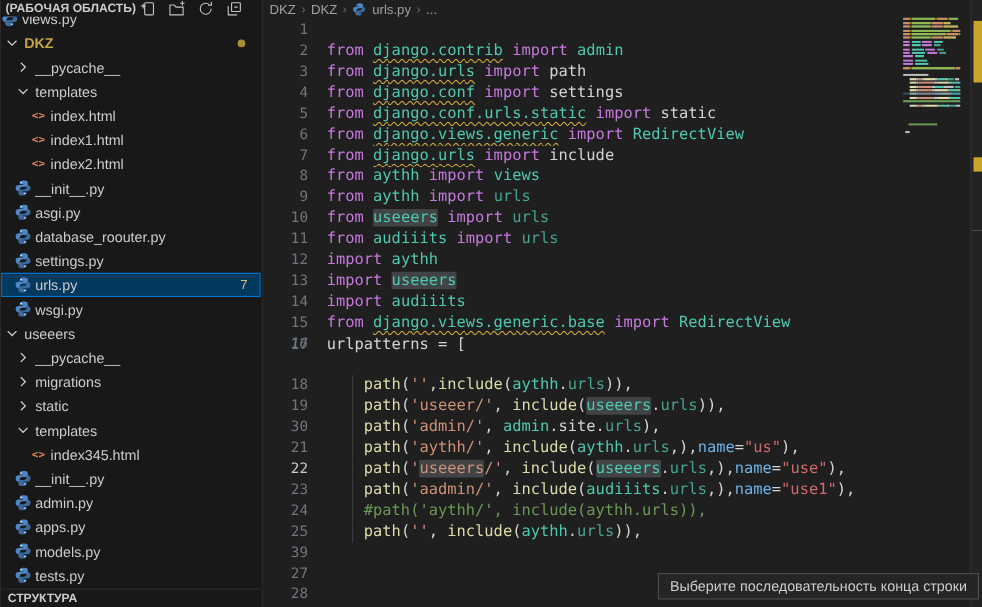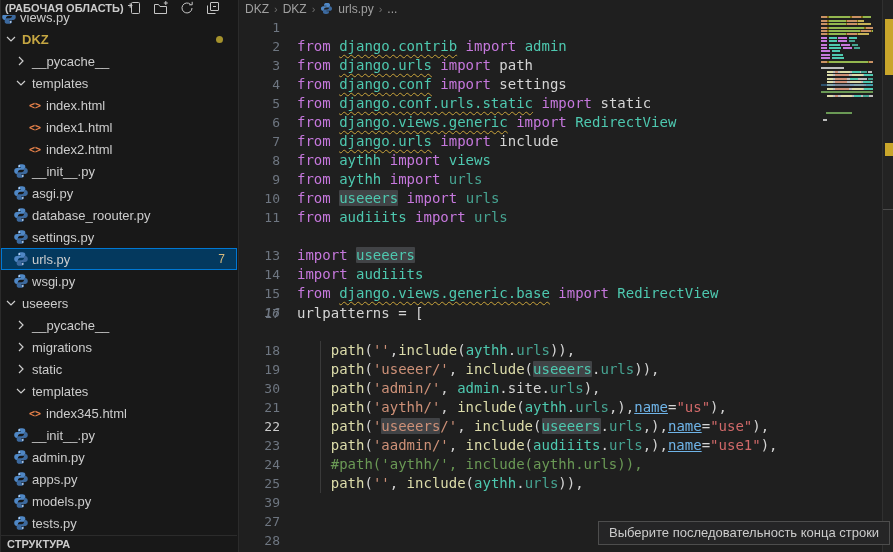--- a/index.html
+++ b/index.html
@@ -52,21 +52,21 @@
   .guide { position:absolute; left:80px; top:0; width:1px; height:19px; background:#3a3a3a; }
   .txt { position:absolute; left:57px; white-space:pre; font-size:14px; color:#d4d4d4; }
 
   .tk-kw   { color:#c678dd; }
   .tk-mod  { color:#4ec9b0; }
   .tk-modw { color:#4ec9b0; text-decoration:underline wavy #c9a43b 1px; text-underline-offset:3px; }
   .tk-pl   { color:#d4d4d4; }
   .tk-fn   { color:#dcdcaa; }
   .tk-str  { color:#ce9178; }
   .tk-str2 { color:#d16969; }
-  .tk-param{ color:#6fb4e8;text-decoration:underline; }
+  .tk-param{ color:#6fb4e8; }
   .tk-cm   { color:#6a9955; }
   .tk-dim  { color:#46a391; }
   .tk-hl   { background:rgba(99,104,109,0.5); border-radius:1px; }
 
   
   .minimap { position:absolute; left:581px; top:0; width:53px; height:552px; cursor:pointer; }
   .mm-row { position:absolute; left:0; width:52px; height:3px; overflow:hidden; }
   .mm-row i { position:absolute; top:0; height:2px; display:block; }
   .mm-warn { position:absolute; top:-1px; height:4px; background:rgba(205,167,0,0.55); z-index:2; }
   .mm-cur  { position:absolute; left:0; width:52px; top:-1px; height:4px; background:rgba(56,120,170,0.55); z-index:3; }
@@ -343,20 +343,24 @@
           <span class="txt"><span class="tk-kw">from</span><span class="tk-pl"> </span><span class="tk-mod">aythh</span><span class="tk-pl"> </span><span class="tk-kw">import</span><span class="tk-pl"> </span><span class="tk-dim">urls</span></span>
         </div>
         <div class="cl" style="top: 189px;">
           <span class="num">10</span>
           <span class="txt"><span class="tk-kw">from</span><span class="tk-pl"> </span><span class="tk-mod tk-hl">useeers</span><span class="tk-pl"> </span><span class="tk-kw">import</span><span class="tk-pl"> </span><span class="tk-dim">urls</span></span>
         </div>
         <div class="cl" style="top: 208px;">
           <span class="num">11</span>
           <span class="txt"><span class="tk-kw">from</span><span class="tk-pl"> </span><span class="tk-mod">audiiits</span><span class="tk-pl"> </span><span class="tk-kw">import</span><span class="tk-pl"> </span><span class="tk-dim">urls</span></span>
         </div>
+        <div class="cl" style="top: 227px;">
+          <span class="num">12</span>
+          <span class="txt"><span class="tk-kw">import</span><span class="tk-pl"> </span><span class="tk-mod">aythh</span></span>
+        </div>
         <div class="cl" style="top: 246px;">
           <span class="num">13</span>
           <span class="txt"><span class="tk-kw">import</span><span class="tk-pl"> </span><span class="tk-mod tk-hl">useeers</span></span>
         </div>
         <div class="cl" style="top: 265px;">
           <span class="num">14</span>
           <span class="txt"><span class="tk-kw">import</span><span class="tk-pl"> </span><span class="tk-mod">audiiits</span></span>
         </div>
         <div class="cl" style="top: 284px;">
           <span class="num">15</span>

